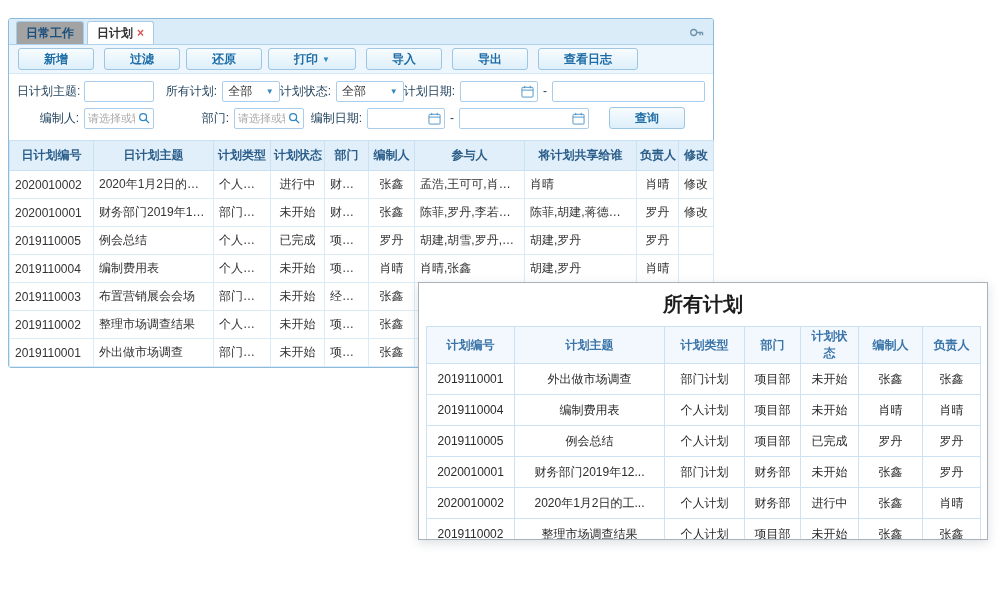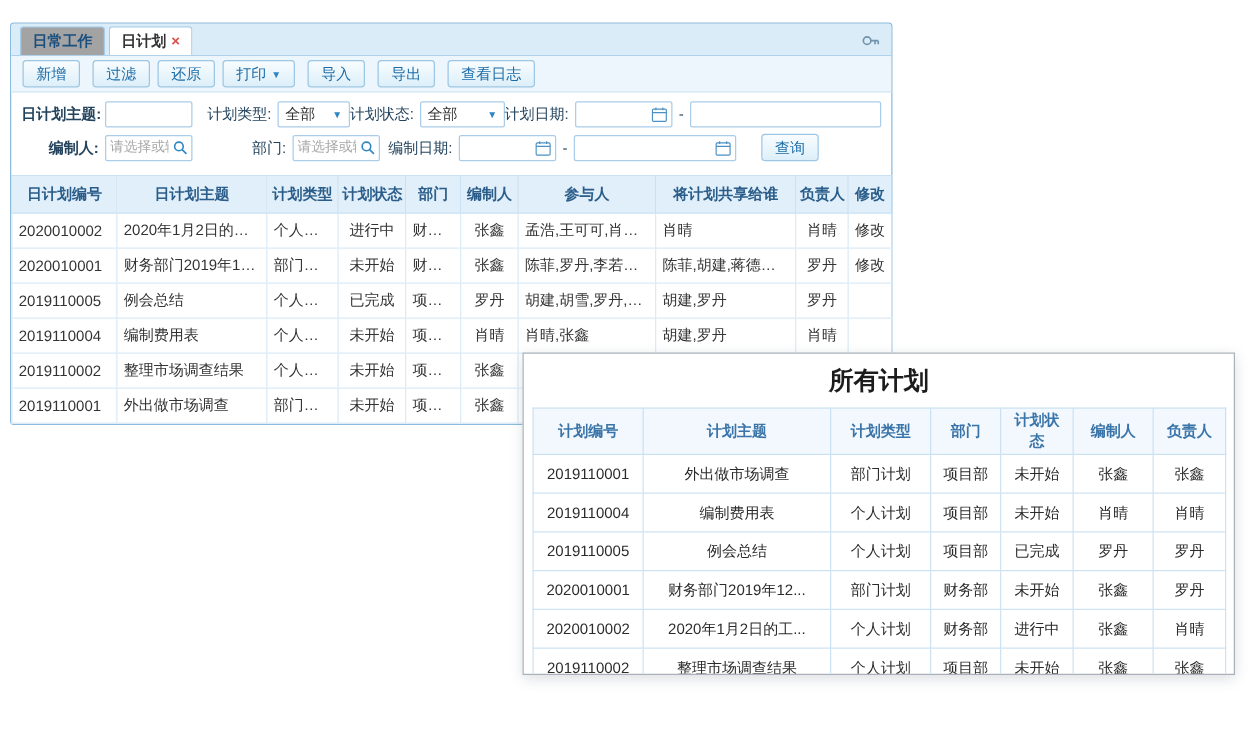--- a/index.html
+++ b/index.html
@@ -10,29 +10,29 @@
   
   .main-panel { position: absolute; left: 8px; top: 18px; width: 706px; background: #fff; border: 1px solid #8cbbdd; border-radius: 3px; z-index: 1; }
 
   .tab-bar { height: 26px; background: #d9ecf8; border-bottom: 1px solid #aed2ec; display: flex; align-items: flex-end; padding: 3px 8px 0 7px; position: relative; border-radius: 2px 2px 0 0; }
   .tab { height: 23px; padding: 0 9px; display: flex; align-items: center; font-size: 12px; font-weight: bold; color: #1b4f7e; background: #a3a3a3; border: 1px solid #a6cce8; border-bottom: none; border-radius: 3px 3px 0 0; margin-right: 3px; cursor: pointer; }
   .tab.active { background: #fff; color: #333; }
   .tab-close { color: #d9534f; font-size: 12px; margin-left: 4px; cursor: pointer; }
   .key-btn { position: absolute; right: 9px; top: 6px; cursor: pointer; line-height: 0; }
 
   .toolbar { height: 29px; background: #edf6fc; border-bottom: 1px solid #d4e8f5; display: flex; align-items: center; padding: 0 9px; gap: 6px; }
-  .btn { height: 22px; padding: 0 10px; font-size: 12px; color: #1d6ca6; background: linear-gradient(#f8fcfe, #ddeffa); border: 1px solid #9cc6e3; border-radius: 3px; display: inline-flex; align-items: center; gap: 4px; cursor: pointer; white-space: nowrap; }
+  .btn { height: 22px; padding: 0 25px; font-size: 12px; color: #1d6ca6; background: linear-gradient(#f8fcfe, #ddeffa); border: 1px solid #9cc6e3; border-radius: 3px; display: inline-flex; align-items: center; gap: 4px; cursor: pointer; white-space: nowrap; font-weight: bold; }
   .caret { font-size: 8px; color: #2f86c2; }
   .gml { margin-left: 4px; }
 
   .filter-form { padding: 5px 8px 8px 8px; font-size: 12px; color: #24445e; }
   .form-row { display: flex; align-items: center; height: 24px; }
   .form-row + .form-row { margin-top: 3px; }
   .flabel { text-align: right; margin-right: 5px; white-space: nowrap; }
-  .w-l1 { width: 62px; font-weight: bold; } .w-l2 { width: 75px; } .w-l3 { width: 58px; } .w-l4 { width: 58px; }
+  .w-l1 { width: 62px; } .w-l2 { width: 75px; } .w-l3 { width: 58px; } .w-l4 { width: 58px; }
   .tinput { height: 21px; border: 1px solid #a9cdea; border-radius: 2px; font-size: 12px; padding: 0 4px; color: #333; outline: none; }
   .iwrap { height: 21px; border: 1px solid #a9cdea; border-radius: 2px; background: #fff; display: flex; align-items: center; padding: 0 3px 0 0; }
   .iwrap input { border: none; outline: none; height: 18px; flex: 1; min-width: 0; font-size: 11px; padding: 0 3px; color: #333; background: transparent; }
   .iwrap input::placeholder { color: #a8a8a8; }
   .selbox { height: 21px; border: 1px solid #a9cdea; border-radius: 2px; background: #fff; display: flex; align-items: center; justify-content: space-between; padding: 0 5px; cursor: pointer; color: #333; }
   .dash { margin: 0 5px; color: #24445e; }
   .icon-btn { line-height: 0; cursor: pointer; }
 
   .grid-wrap { margin-top: 2px; }
   table { border-collapse: collapse; table-layout: fixed; }
@@ -80,21 +80,21 @@
     </button>
     <button class="btn gml">导入</button>
     <button class="btn gml">导出</button>
     <button class="btn gml">查看日志</button>
   </div>
 
   <div class="filter-form">
     <div class="form-row">
       <span class="flabel w-l1">日计划主题:</span>
       <input class="tinput" style="width: 70px;">
-      <span class="flabel w-l2">计划类型:</span>
+      <span class="flabel w-l2">所有计划:</span>
       <div class="selbox" style="width:66px">
         <span>全部</span>
         <span class="caret">▼</span>
       </div>
       <span class="flabel w-l3">计划状态:</span>
       <div class="selbox" style="width:78px">
         <span>全部</span>
         <span class="caret">▼</span>
       </div>
       <span class="flabel w-l4">计划日期:</span>
@@ -232,20 +232,32 @@
           <tr>
             <td class="cell-link al-l">2019110004</td>
             <td class="cell-link al-l">编制费用表</td>
             <td class="cell-text al-c">个人计划</td>
             <td class="cell-text al-c">未开始</td>
             <td class="cell-text al-c">项目部</td>
             <td class="cell-text al-c">肖晴</td>
             <td class="cell-text al-l">肖晴,张鑫</td>
             <td class="cell-text al-l">胡建,罗丹</td>
             <td class="cell-link al-c">肖晴</td>
+            <td class="cell-link al-c"></td>
+          </tr>
+          <tr>
+            <td class="cell-link al-l">2019110003</td>
+            <td class="cell-link al-l">布置营销展会会场</td>
+            <td class="cell-text al-c">部门计划</td>
+            <td class="cell-text al-c">未开始</td>
+            <td class="cell-text al-c">经营部</td>
+            <td class="cell-text al-c">张鑫</td>
+            <td class="cell-text al-l"></td>
+            <td class="cell-text al-l"></td>
+            <td class="cell-link al-c"></td>
             <td class="cell-link al-c"></td>
           </tr>
           <tr>
             <td class="cell-link al-l">2019110002</td>
             <td class="cell-link al-l">整理市场调查结果</td>
             <td class="cell-text al-c">个人计划</td>
             <td class="cell-text al-c">未开始</td>
             <td class="cell-text al-c">项目部</td>
             <td class="cell-text al-c">张鑫</td>
             <td class="cell-text al-l"></td>

